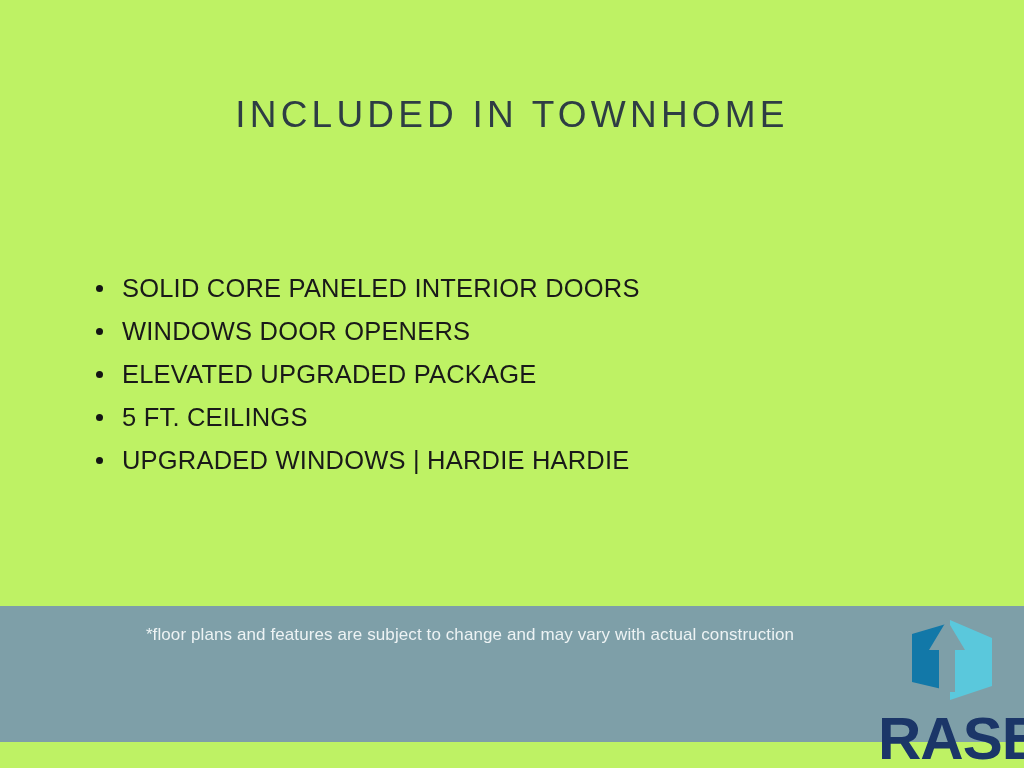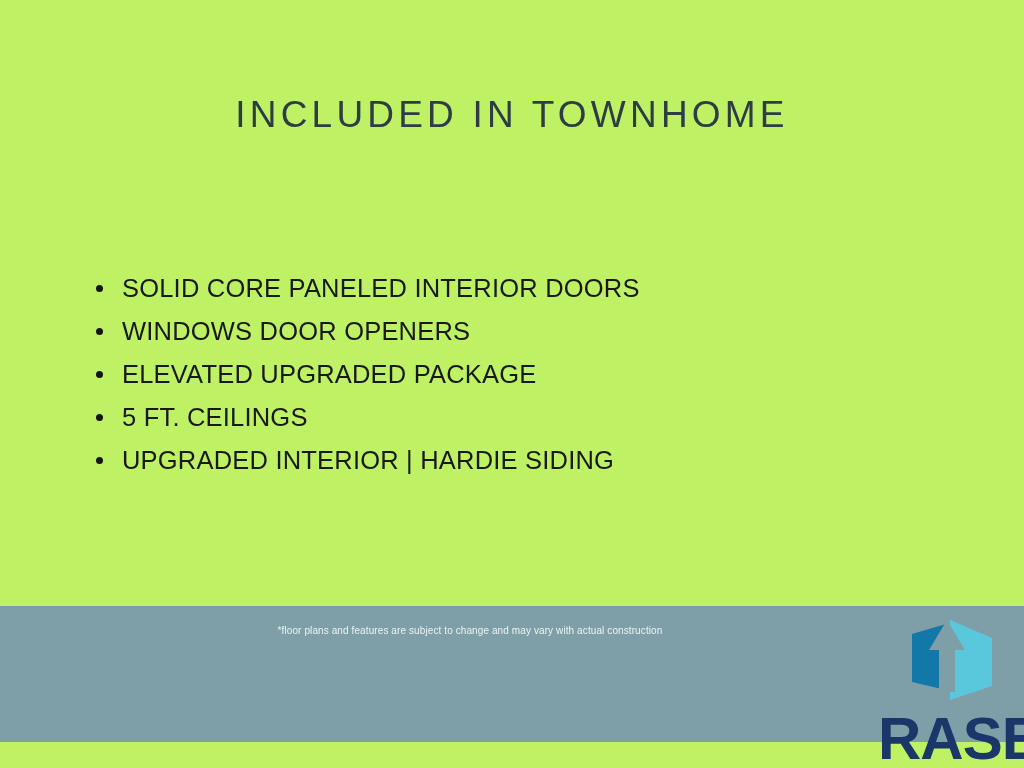--- a/index.html
+++ b/index.html
@@ -88,21 +88,21 @@
   }
 
   .footer-note {
     position: absolute;
     left: 0;
     top: 19px;
     width: 940px;
     text-align: center;
     color: #edf3f4;
     font-family: "Liberation Sans", sans-serif;
-    font-size: 10px;
+    font-size: 17px;
     font-weight: 400;
     letter-spacing: 0.1px;
     white-space: nowrap;
   }
 
   
   .logo {
     position: absolute;
     left: 878px;
     top: 612px;
@@ -153,21 +153,21 @@
     <li class="bullet-item">
       <span class="bullet-dot"></span>
       <span>ELEVATED UPGRADED PACKAGE</span>
     </li>
     <li class="bullet-item">
       <span class="bullet-dot"></span>
       <span>5 FT. CEILINGS</span>
     </li>
     <li class="bullet-item">
       <span class="bullet-dot"></span>
-      <span>UPGRADED INTERIOR | HARDIE SIDING</span>
+      <span>UPGRADED WINDOWS | HARDIE HARDIE</span>
     </li>
   </ul>
 
   <div class="footer-band">
     <div class="footer-note">*floor plans and features are subject to change and may vary with actual construction</div>
   </div>
 
   <div class="logo">
     <div class="logo-mark">
       <svg width="92" height="90" viewBox="0 0 92 90" xmlns="http://www.w3.org/2000/svg">

